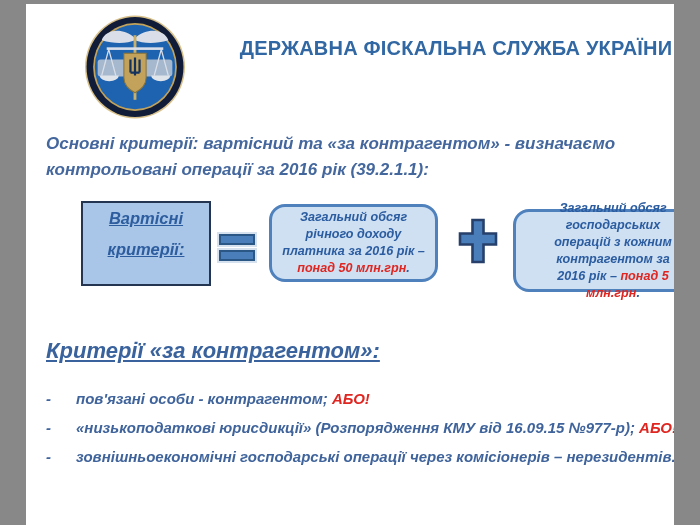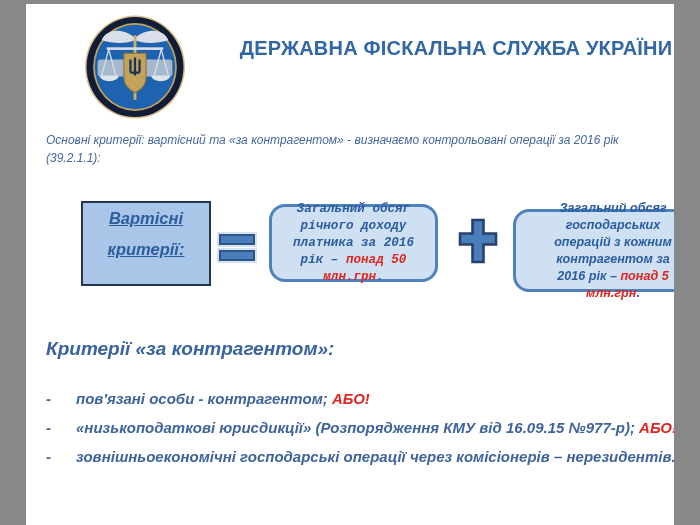--- a/index.html
+++ b/index.html
@@ -9,21 +9,21 @@
     overflow:hidden; margin:4px auto;
   }
   
   .logo { position:absolute; left:58px; top:11px; width:102px; height:104px; }
   .titles { position:absolute; left:160px; top:31px; width:540px; text-align:center; }
   .title1 { font-size:20px; font-weight:bold; color:#3168a4; line-height:27px; letter-spacing:.2px; }
   .title2 { font-size:22px; font-weight:bold; color:#30679f; line-height:30px; }
   
   .intro {
     position:absolute; left:20px; top:127px; width:625px;
-    font-size:12px; font-weight:normal; font-style:italic; color:#44679d; line-height:1.5;
+    font-size:17px; font-weight:bold; font-style:italic; color:#44679d; line-height:1.5;
   }
   
   .diagram { position:absolute; left:0; top:197px; width:700px; height:92px; }
   .box-rect {
     position:absolute; left:55px; top:0; width:130px; height:85px;
     background:#a9c6e9; border:2px solid #233550;
     display:flex; align-items:flex-start; justify-content:center; text-align:center;
   }
   .box-rect span {
     font-size:16.5px; font-weight:bold; font-style:italic; color:#2d5d9e;
@@ -35,28 +35,29 @@
     box-shadow:0 0 0 2px #d6e1ef;
   }
   .box-round {
     position:absolute; background:#cfe0f2; border:3px solid #4f81bd; border-radius:16px;
     display:flex; align-items:center; justify-content:center; text-align:center;
     padding:4px 8px;
   }
   .box-round .txt {
     font-size:12.6px; font-weight:bold; font-style:italic; color:#2b5ca0; line-height:1.35;
   }
-  .box-round.mid   { left:243px; top:3px;  width:169px; height:78px;font-family:Liberation Mono, monospace; }
+  .box-round.mid   { left:243px; top:3px;  width:169px; height:78px; }
   .box-round.right { left:487px; top:8px;  width:180px; height:83px;padding-left:28px; }
   .plus { position:absolute; left:431px; top:16px; }
   .red { color:#e02621; }
   
   .criteria-heading {
     position:absolute; left:20px; top:334px;
-    font-size:19px; font-weight:bold; font-style:italic; color:#3a639d;
+    font-size:22px; font-weight:bold; font-style:italic; color:#3a639d;
+    text-decoration:underline;
   }
   .bullets { position:absolute; left:20px; top:384px; width:665px; list-style:none; }
   .bullets li {
     display:flex; margin-bottom:7px;
     font-size:15px; font-weight:bold; font-style:italic; color:#3f639b; line-height:1.45;
   }
   .bullets .dash { width:30px; flex:0 0 30px; }
   .bullets .btxt { flex:1; }
 </style>
 </head>

